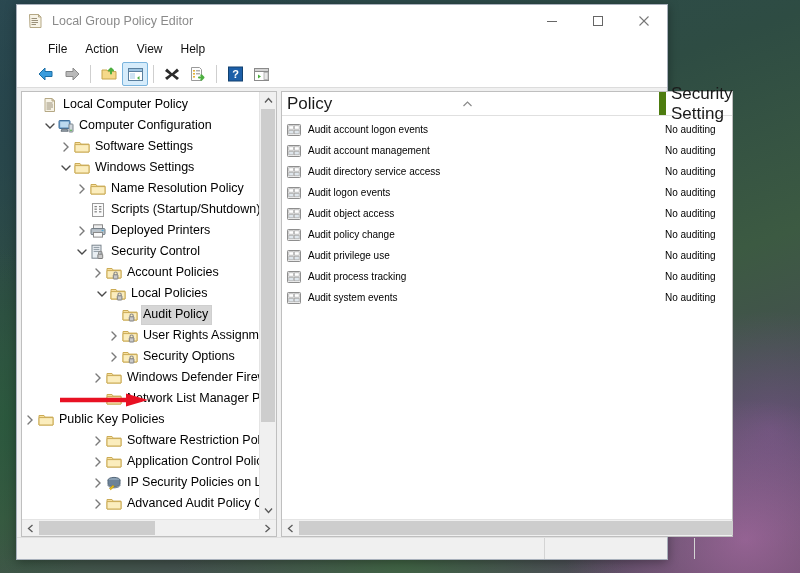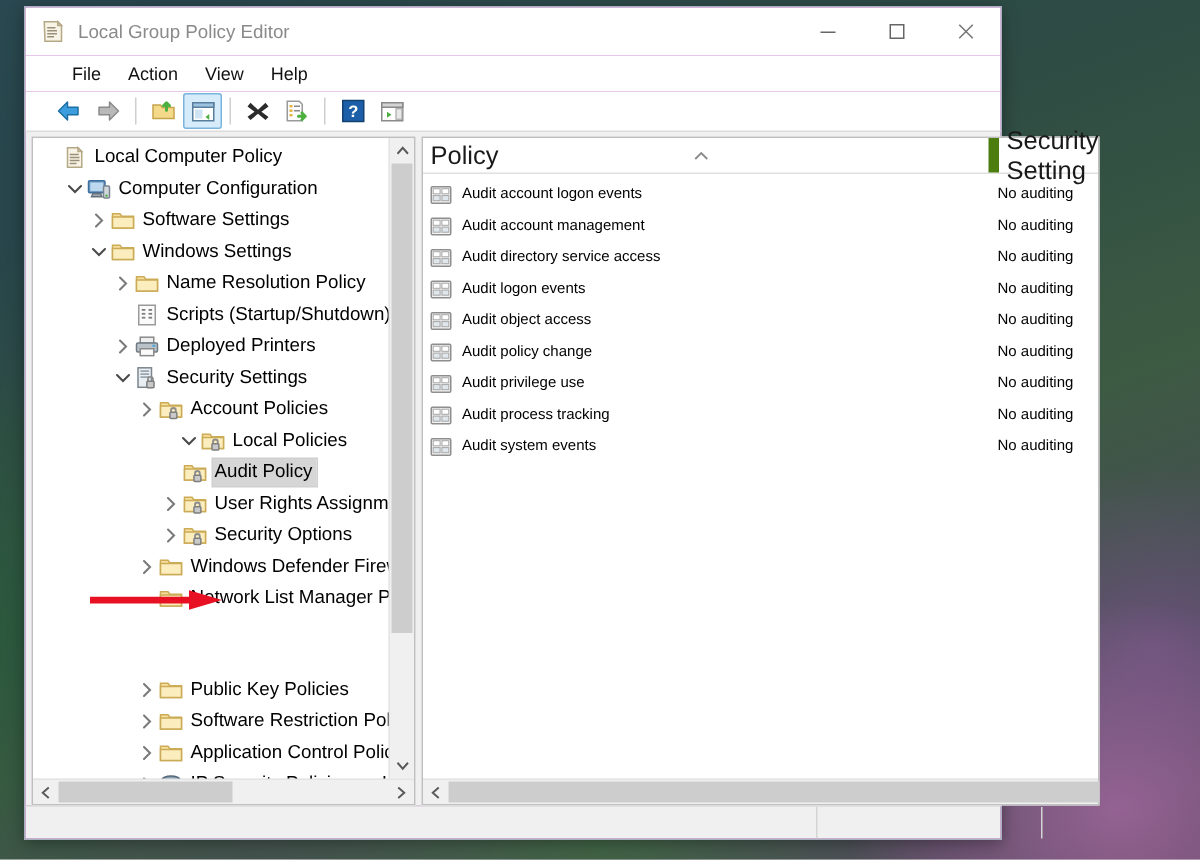--- a/index.html
+++ b/index.html
@@ -439,37 +439,37 @@
                 <span class="ticon"><svg width="16" height="16" viewBox="0 0 16 16">
                     <rect x="2" y="1.2" width="9" height="13" fill="#e9eef2" stroke="#7b858e"></rect>
                     <g stroke="#8d99a3">
                       <line x1="3.6" y1="3.4" x2="9.4" y2="3.4"></line>
                       <line x1="3.6" y1="5.4" x2="9.4" y2="5.4"></line>
                       <line x1="3.6" y1="7.4" x2="9.4" y2="7.4"></line>
                     </g>
                     <path d="M8.6 10.4V9a1.7 1.7 0 0 1 3.4 0v1.4" fill="none" stroke="#8d8d8d" stroke-width="1.2"></path>
                     <rect x="7.9" y="10.2" width="4.8" height="4.3" rx="0.6" fill="#c9c9c9" stroke="#7e7e7e"></rect>
                   </svg></span>
-                <span class="tlabel">Security Settings</span>
+                <span class="tlabel">Security Control</span>
               </div>
               <div class="tnode" style="padding-left: 68px;">
                 <span class="twist">
                   <svg width="8" height="10" viewBox="0 0 8 10">
                     <path d="M2 1L6 5L2 9" fill="none" stroke="#7a7a7a" stroke-width="1.4" stroke-linecap="round"></path>
                   </svg>
                 </span>
                 <span class="ticon"><svg width="16" height="16" viewBox="0 0 16 16">
                     <path d="M1 3.5h5l1.2 1.6H15V13H1z" fill="#f7df9e" stroke="#cbab55"></path>
                     <path d="M1 5.6h14V13H1z" fill="#fbedbd" stroke="#cbab55"></path>
                     <path d="M8 10V8.6a1.6 1.6 0 0 1 3.2 0V10" fill="none" stroke="#8d8d8d" stroke-width="1.2"></path>
                     <rect x="7.3" y="9.8" width="4.6" height="4.2" rx="0.6" fill="#c9c9c9" stroke="#7e7e7e"></rect>
                   </svg></span>
                 <span class="tlabel">Account Policies</span>
               </div>
-              <div class="tnode" style="padding-left: 96px;">
+              <div class="tnode" style="padding-left: 72px;">
                 <span class="twist">
                   <svg width="10" height="8" viewBox="0 0 10 8">
                     <path d="M1 2L5 6L9 2" fill="none" stroke="#4a4a4a" stroke-width="1.4" stroke-linecap="round"></path>
                   </svg>
                 </span>
                 <span class="ticon"><svg width="16" height="16" viewBox="0 0 16 16">
                     <path d="M1 3.5h5l1.2 1.6H15V13H1z" fill="#f7df9e" stroke="#cbab55"></path>
                     <path d="M1 5.6h14V13H1z" fill="#fbedbd" stroke="#cbab55"></path>
                     <path d="M8 10V8.6a1.6 1.6 0 0 1 3.2 0V10" fill="none" stroke="#8d8d8d" stroke-width="1.2"></path>
                     <rect x="7.3" y="9.8" width="4.6" height="4.2" rx="0.6" fill="#c9c9c9" stroke="#7e7e7e"></rect>
@@ -527,21 +527,21 @@
                 <span class="tlabel">Windows Defender Firewall with Advanced Security</span>
               </div>
               <div class="tnode" style="padding-left: 68px;">
                 <span class="twist"></span>
                 <span class="ticon"><svg width="16" height="16" viewBox="0 0 16 16">
                     <path d="M1 3.5h5l1.2 1.6H15V13H1z" fill="#f7df9e" stroke="#cbab55"></path>
                     <path d="M1 5.6h14V13H1z" fill="#fbedbd" stroke="#cbab55"></path>
                   </svg></span>
                 <span class="tlabel">Network List Manager Policies</span>
               </div>
-              <div class="tnode" style="padding-left: 68px; margin-top: 40px;">
+              <div class="tnode" style="">
                 <span class="twist">
                   <svg width="8" height="10" viewBox="0 0 8 10">
                     <path d="M2 1L6 5L2 9" fill="none" stroke="#7a7a7a" stroke-width="1.4" stroke-linecap="round"></path>
                   </svg>
                 </span>
                 <span class="ticon"><svg width="16" height="16" viewBox="0 0 16 16">
                     <path d="M1 3.5h5l1.2 1.6H15V13H1z" fill="#f7df9e" stroke="#cbab55"></path>
                     <path d="M1 5.6h14V13H1z" fill="#fbedbd" stroke="#cbab55"></path>
                   </svg></span>
                 <span class="tlabel">Public Key Policies</span>

